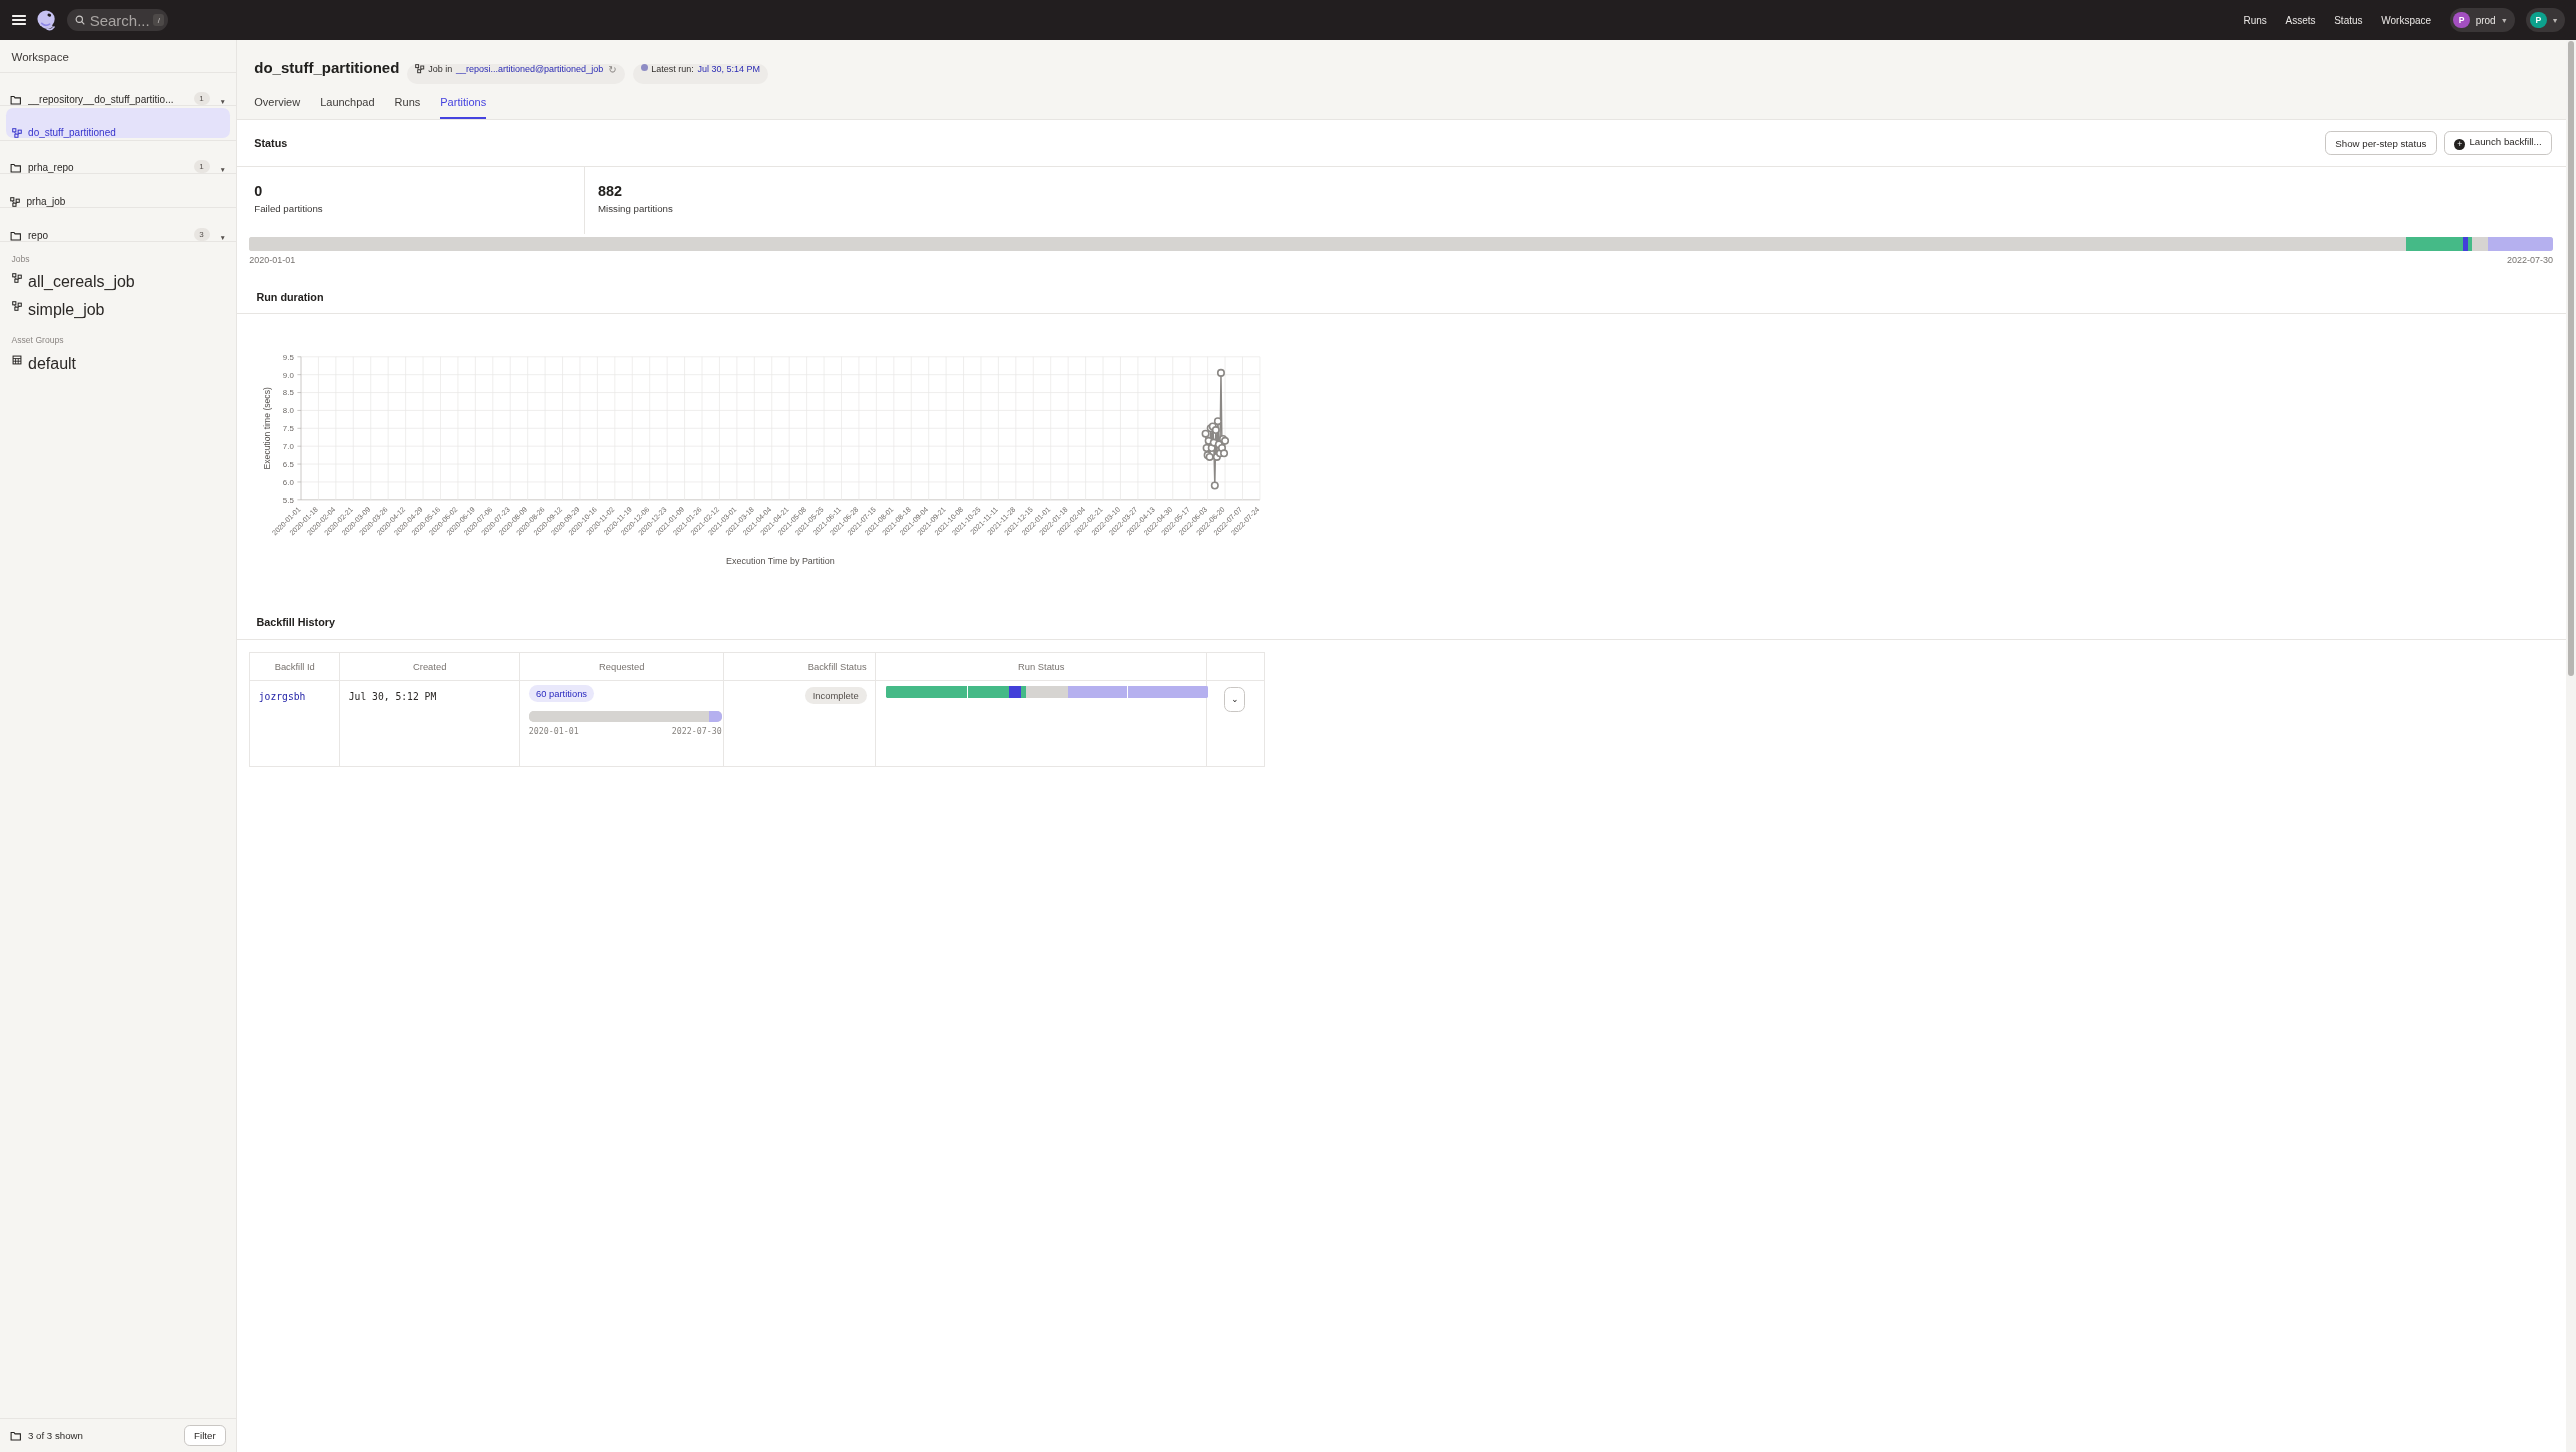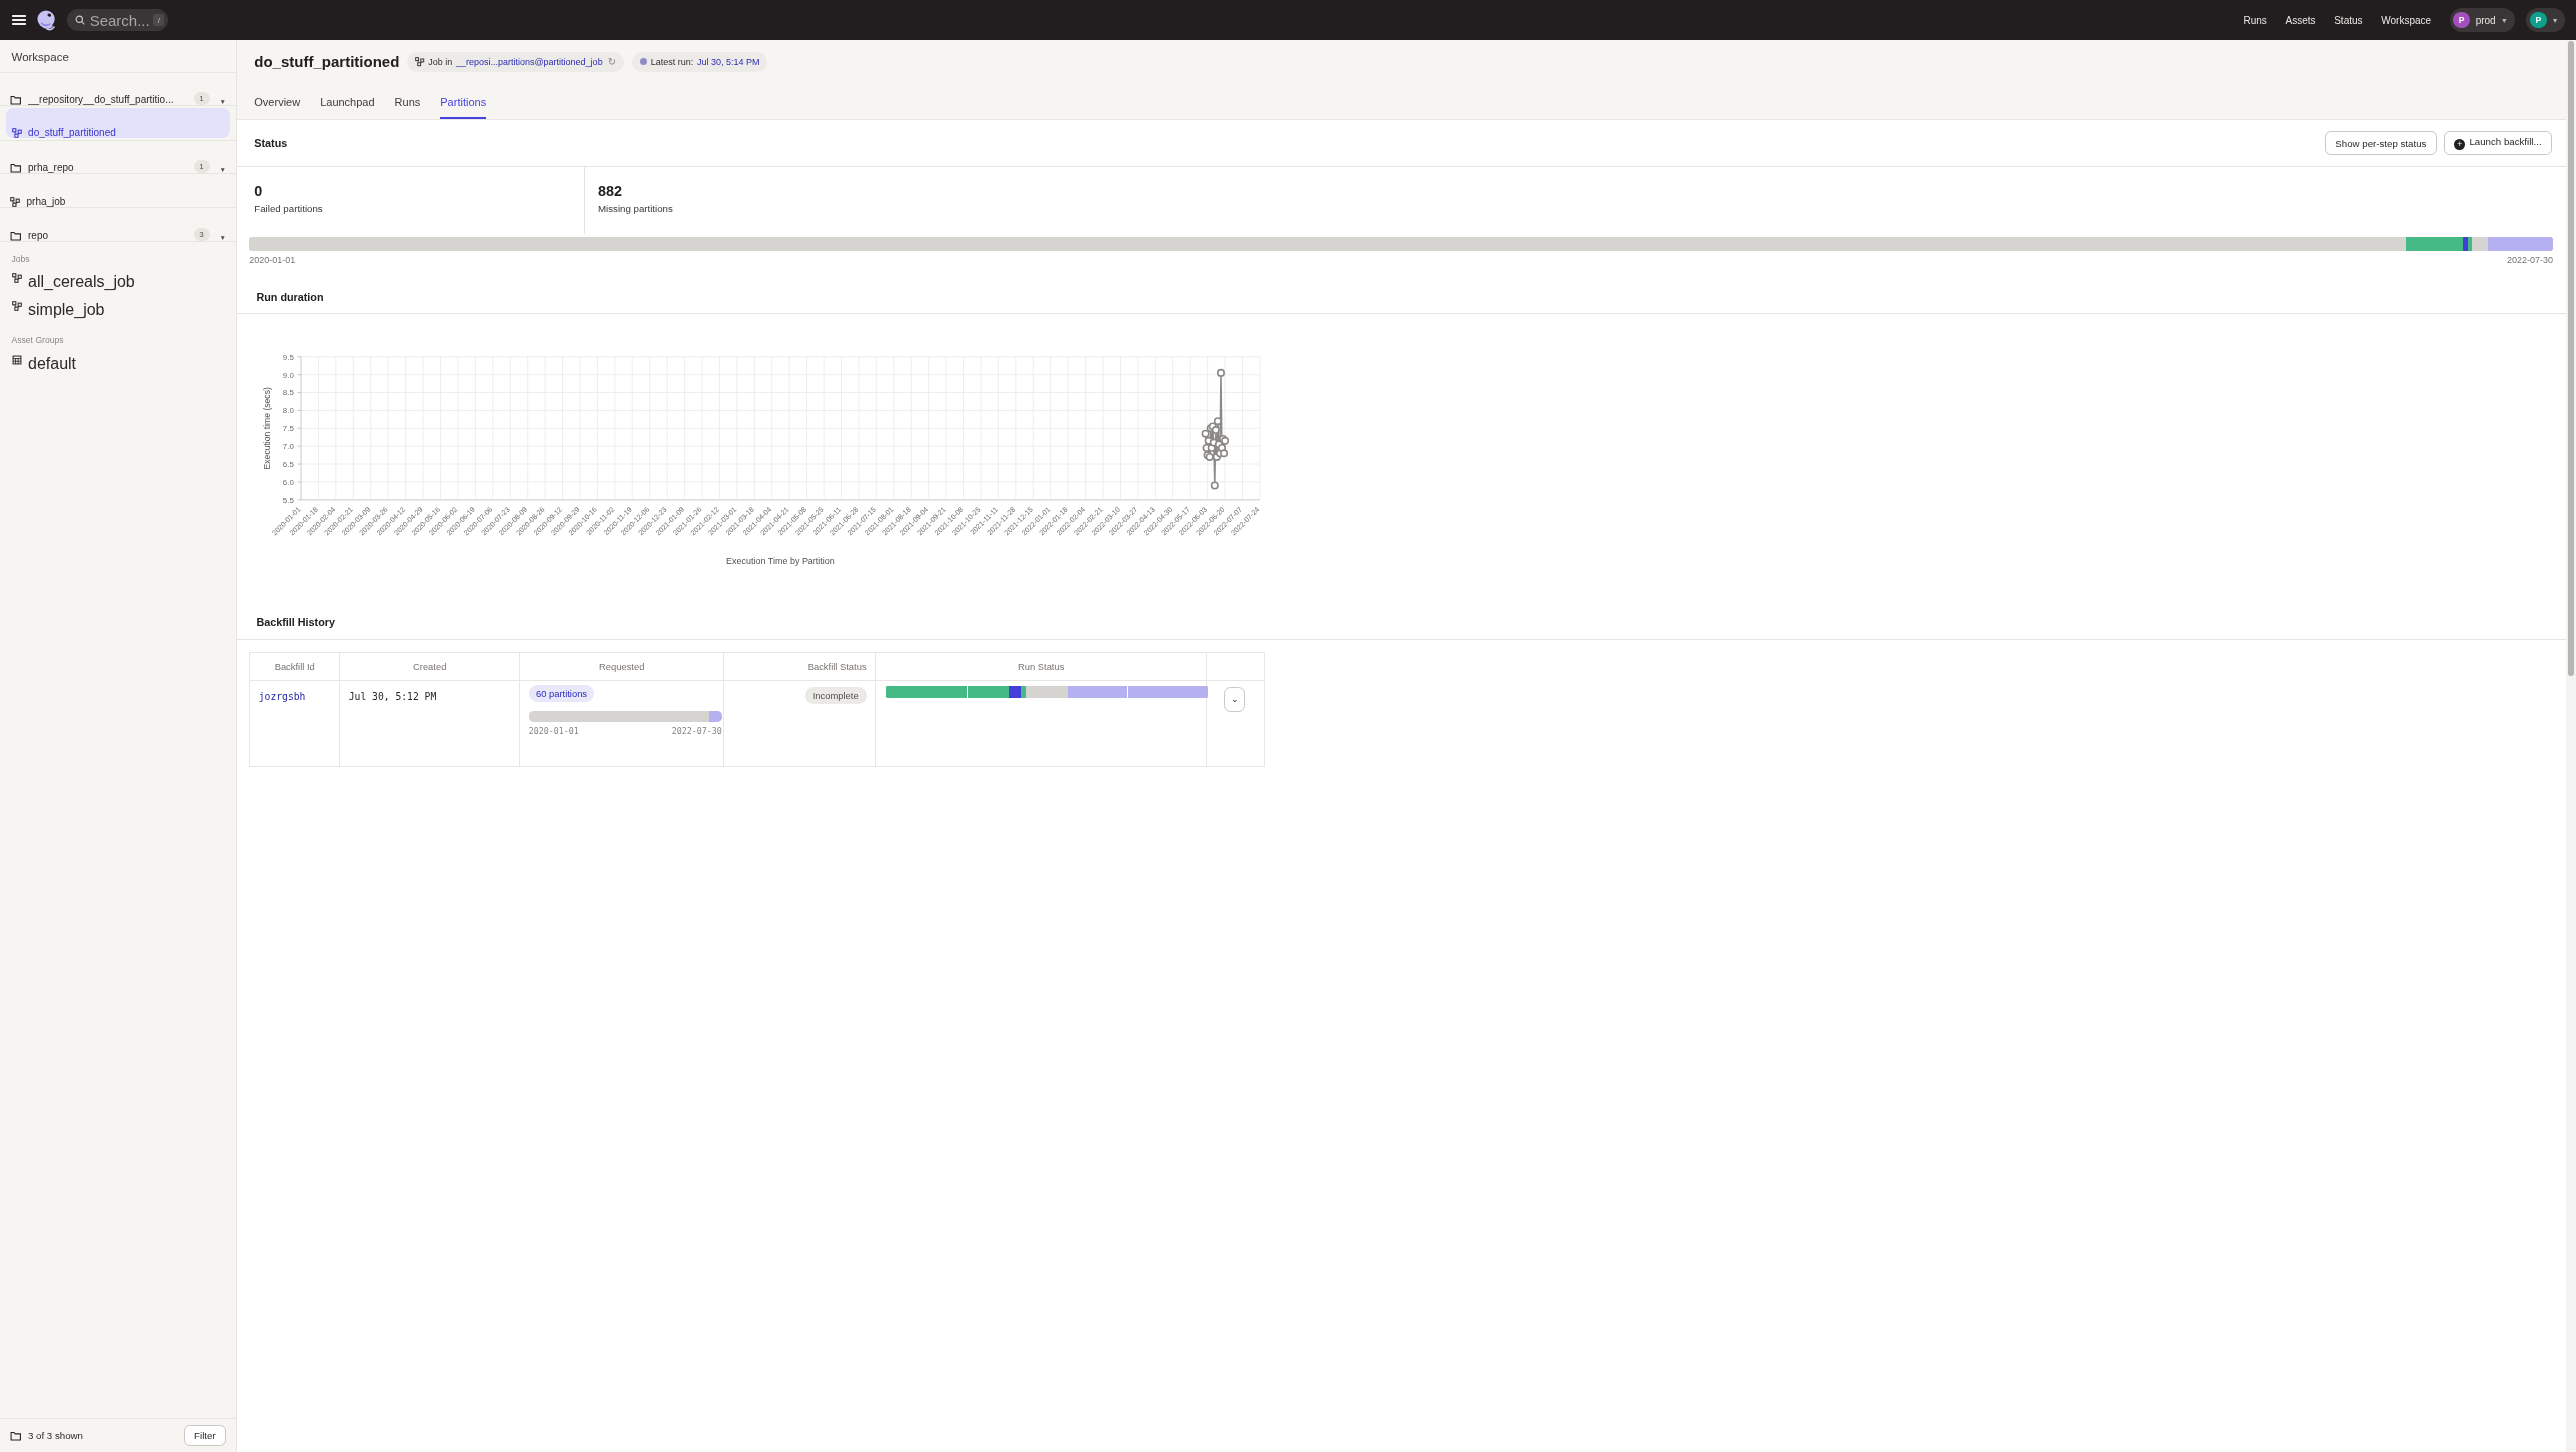--- a/index.html
+++ b/index.html
@@ -55,22 +55,22 @@
   .sfooter .icon{margin-right:6.5px;display:flex;}
   .sfooter .txt{font-size:9.7px;color:#2B2826;flex:1;}
   .btn{background:#fff;border:0.7px solid var(--border);border-radius:5.8px;font-size:9.7px;
     color:#2B2826;padding:4.3px 9.4px;cursor:pointer;font-family:inherit;}
 
   
   .main{position:absolute;top:40px;left:237px;right:0;bottom:0;background:#fff;overflow:hidden;}
   .main-header{height:80px;background:var(--panel);border-bottom:0.7px solid var(--divider);position:relative;}
   .title-row{display:flex;align-items:center;padding:12.2px 0 0 17.3px;gap:8px;}
   .page-title{font-size:15px;font-weight:bold;color:#21201E;}
-  .chip{display:flex;align-items:center;background:#EDEBE8;border-radius:10px;height:19.4px;
-    padding:0 8px;font-size:9px;color:#33302E;gap:3.6px;}
+  .chip{display:flex;background:#EDEBE8;border-radius:10px;height:19.4px;
+    padding:0 8px;font-size:9px;color:#33302E;gap:3.6px;margin-top:12px;}
   .chip a{color:var(--link);text-decoration:none;cursor:pointer;}
   .refresh{color:#8A8683;font-size:10px;margin-left:1.4px;cursor:pointer;}
   .run-dot{width:7.2px;height:7.2px;border-radius:50%;background:#8E8CC4;}
   .tabs{position:absolute;left:17.3px;bottom:0;display:flex;gap:20px;}
   .tab{font-size:11px;color:#3E3B39;padding-bottom:8.6px;cursor:pointer;border-bottom:2.2px solid transparent;}
   .tab.active{color:var(--accent);font-weight:500;border-bottom-color:var(--accent);}
 
   .status-row{height:46px;display:flex;align-items:center;justify-content:space-between;padding:0 24px 0 17.3px;}
   .sec-h{font-size:10.8px;font-weight:bold;color:#23211F;}
   .btn-group{display:flex;gap:7.2px;}
@@ -266,21 +266,21 @@
     <div class="title-row">
       <span class="page-title">do_stuff_partitioned</span>
       <span class="chip">
         <svg width="9.4" height="9.4" viewBox="0 0 14 14">
           <rect x="1" y="1" width="4.4" height="4.4" fill="none" stroke="#33302E" stroke-width="1.4"></rect>
           <rect x="8.6" y="3" width="4.4" height="4.4" fill="none" stroke="#33302E" stroke-width="1.4"></rect>
           <rect x="4" y="8.6" width="4.4" height="4.4" fill="none" stroke="#33302E" stroke-width="1.4"></rect>
           <path d="M3.2 5.4 L6 8.6 M10.8 7.4 L8.4 8.8" stroke="#33302E" stroke-width="1.2" fill="none"></path>
         </svg>
         <span>Job in</span>
-        <a>__reposi...partitions@partitioned_job</a>
+        <a>__reposi...artitioned@partitioned_job</a>
         <span class="refresh">↻</span>
       </span>
       <span class="chip">
         <span class="run-dot"></span>
         <span>Latest run:</span>
         <a>Jul 30, 5:14 PM</a>
       </span>
     </div>
     <div class="tabs" id="tabs">
         <span class="tab">Overview</span>

